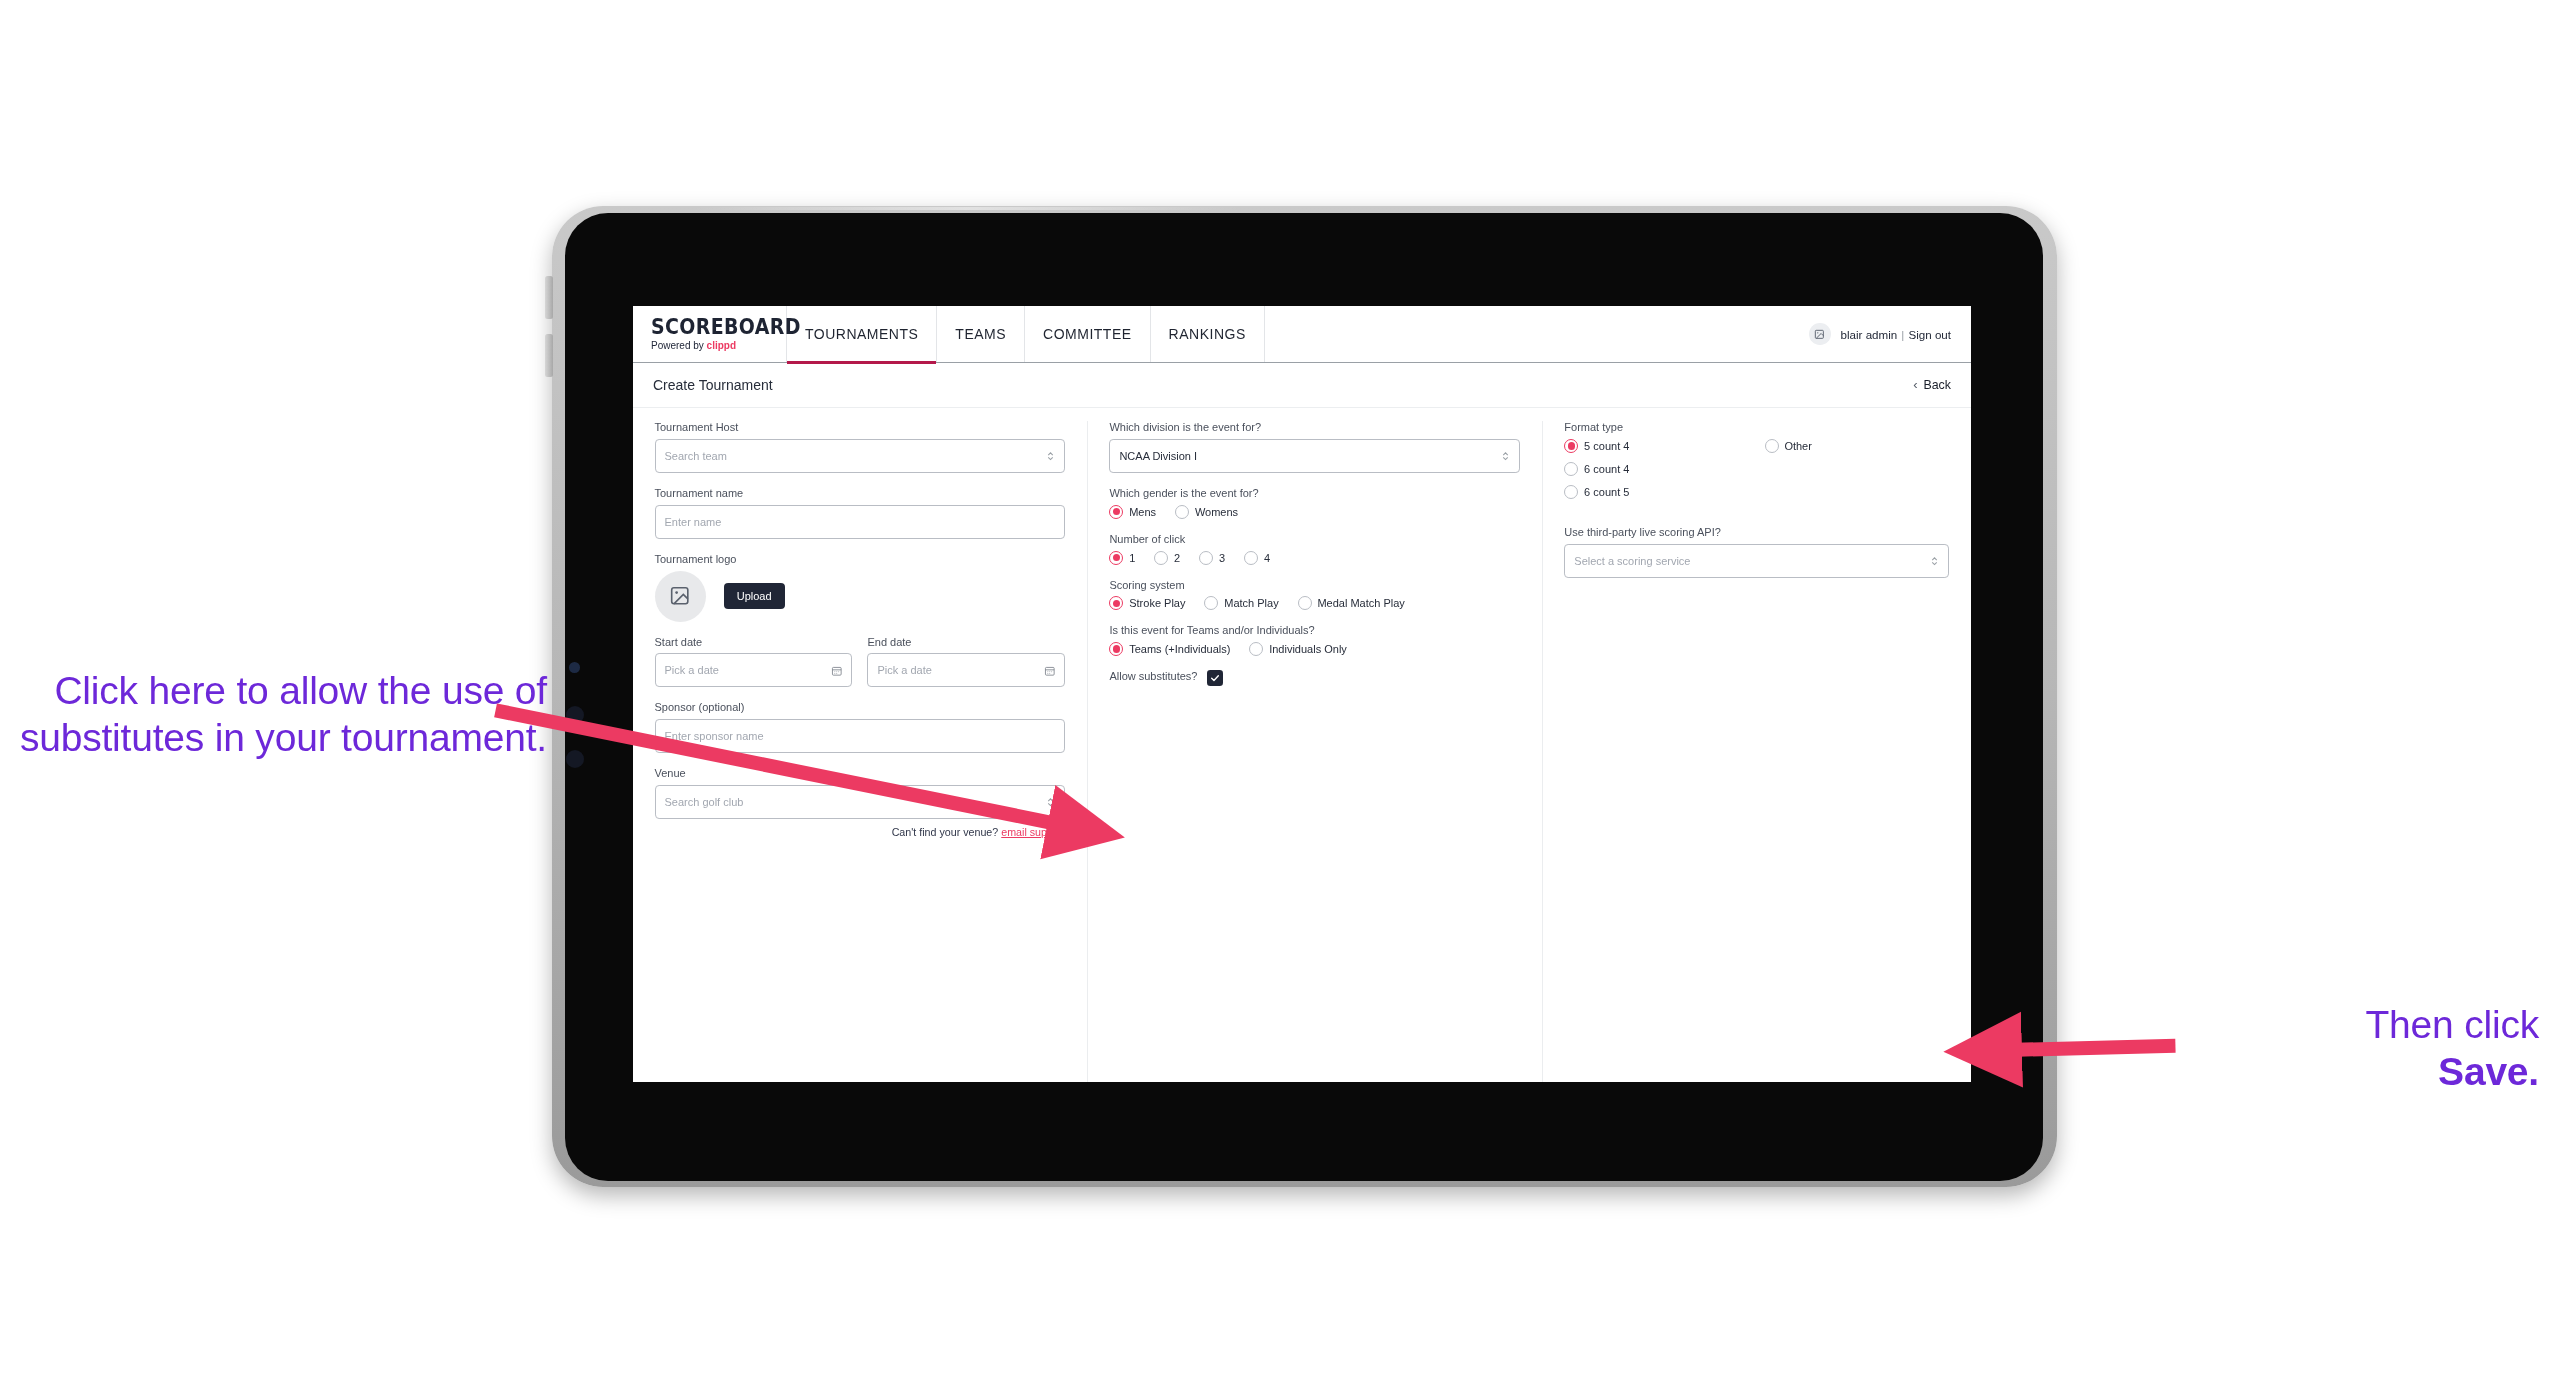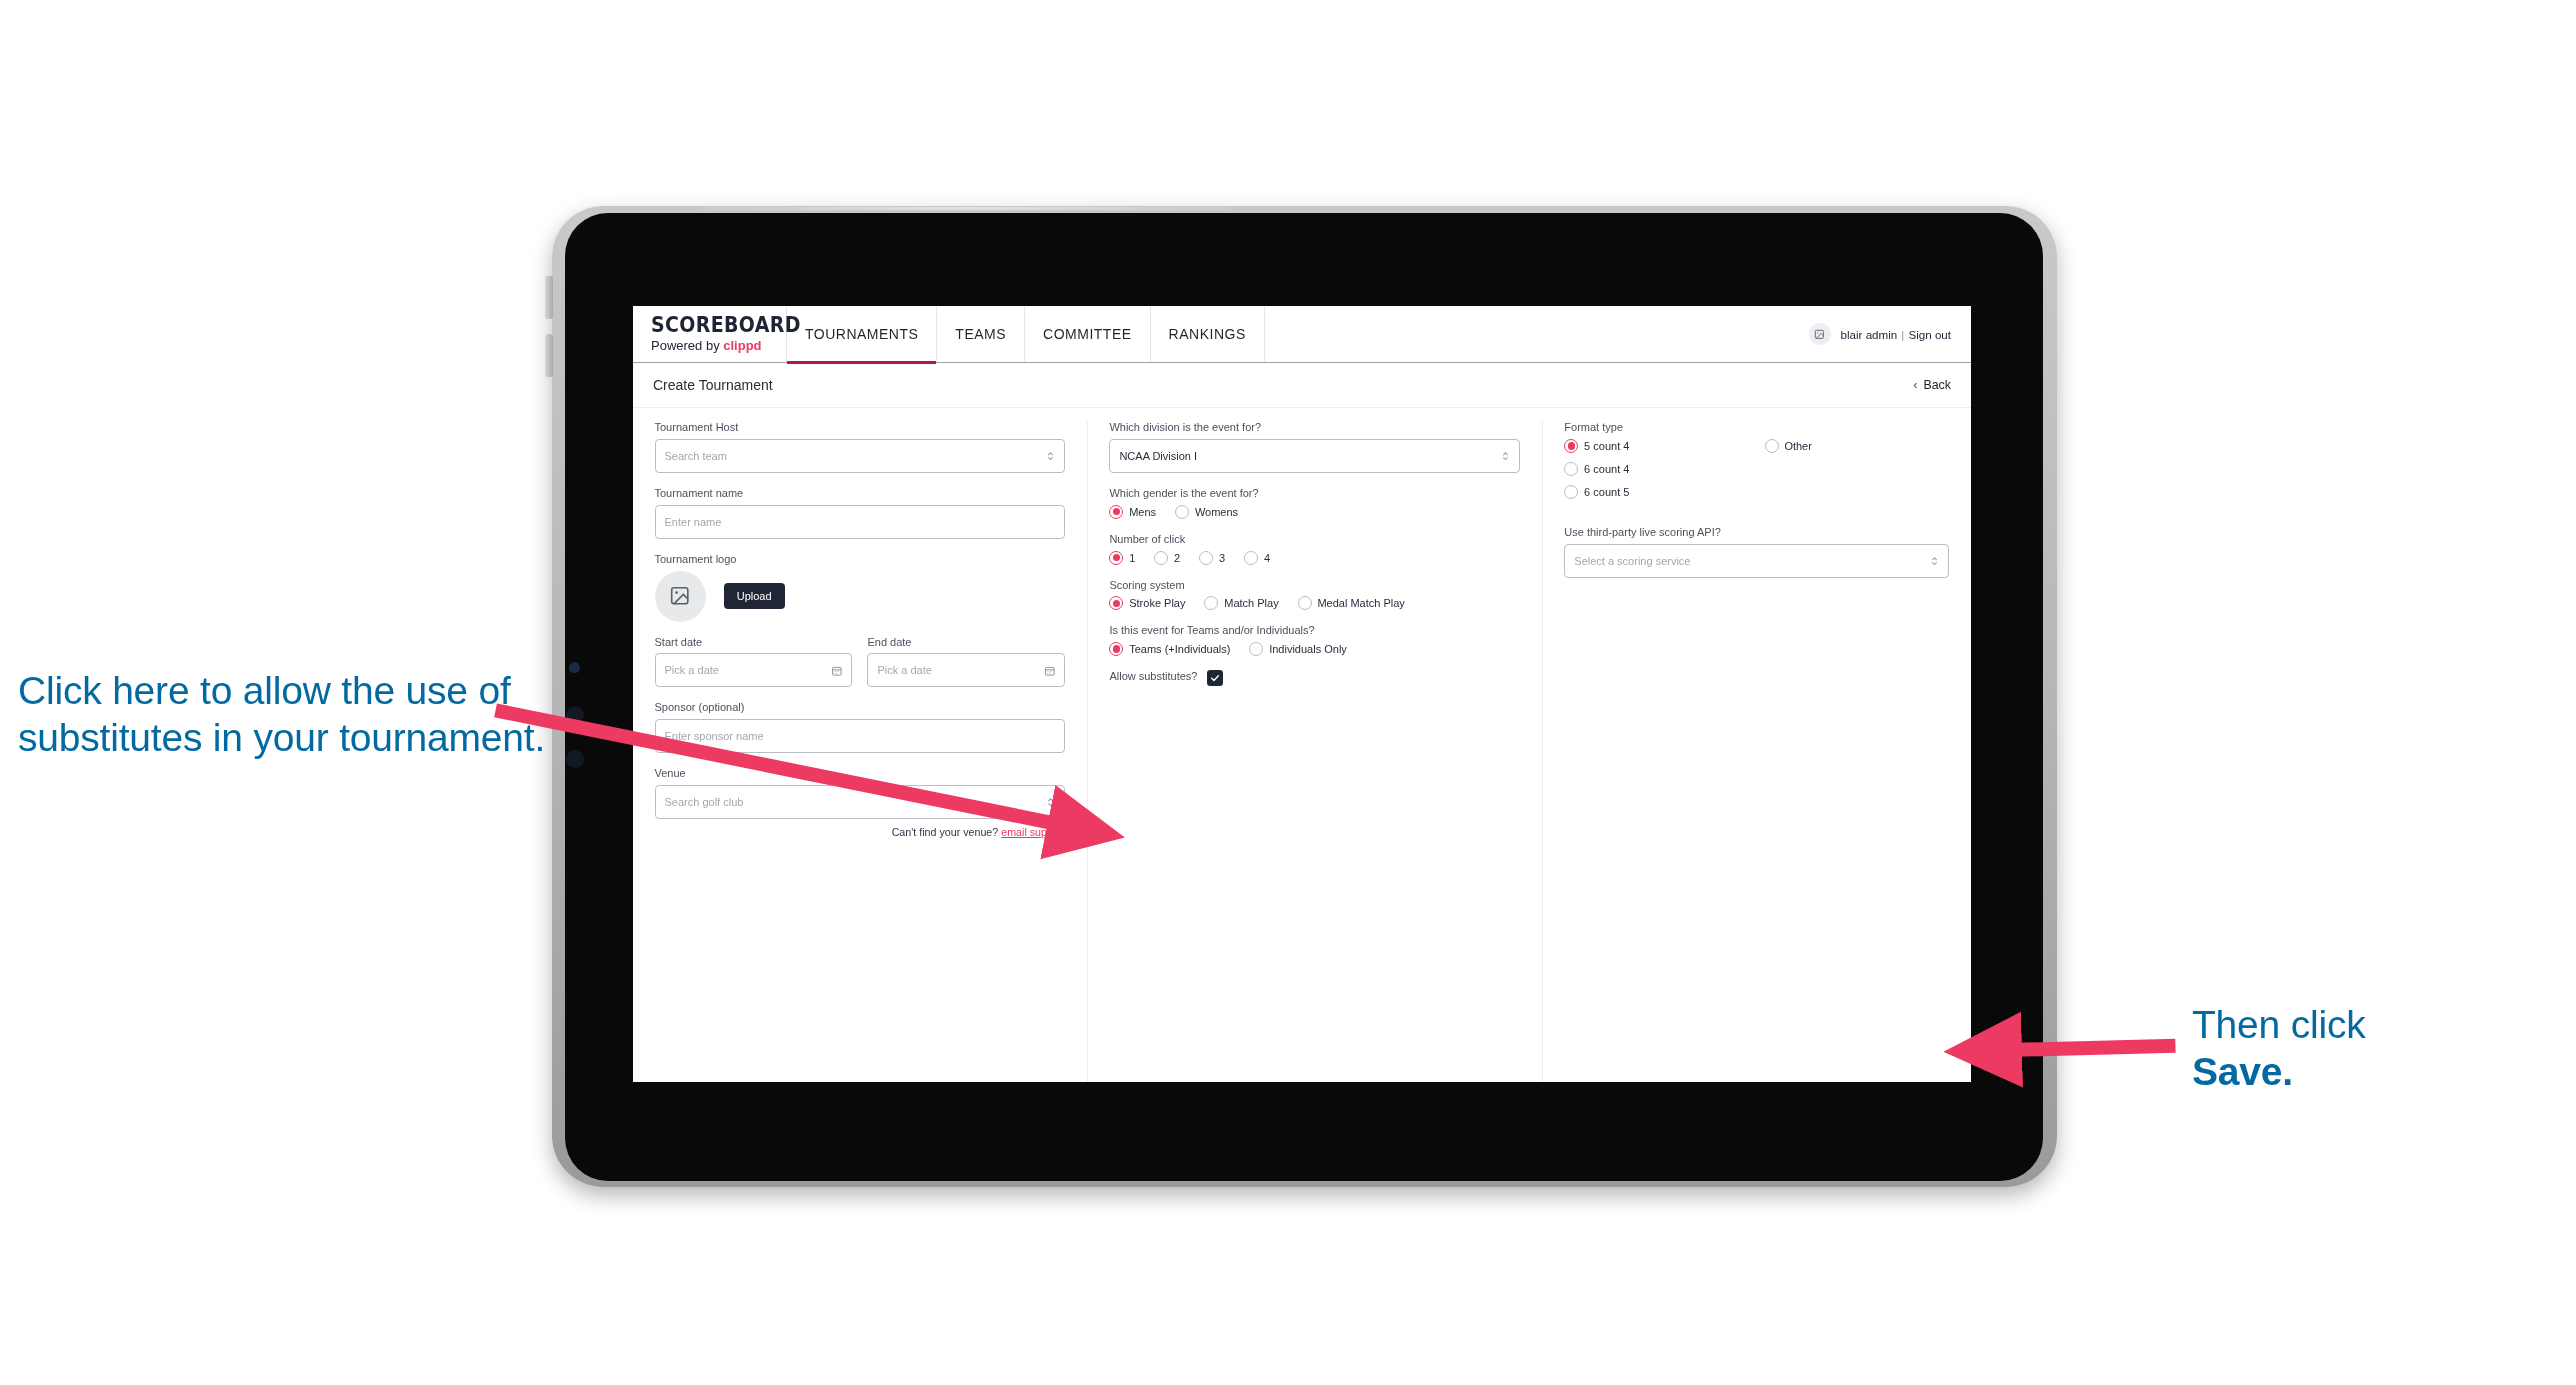--- a/index.html
+++ b/index.html
@@ -93,21 +93,21 @@
     font-family: "DejaVu Sans", sans-serif;
     font-weight: bold;
     font-size: 20.6px;
     letter-spacing: 0.4px;
     color: #1e2433;
     line-height: 1;
     transform: scaleX(0.92);
     transform-origin: left center;
   }
   #brand-sub {
-    font-size: 13px;
+    font-size: 10px;
     color: #22283a;
     margin-top: 3.3px;
     white-space: nowrap;
   }
   #brand-sub .clippd { color: #ec3a62; font-weight: bold; }
 
   .nav-tab {
     display: flex;
     align-items: center;
     padding: 0 18px;
@@ -296,24 +296,25 @@
     color: #fff;
     font-size: 11.6px;
     padding: 6.6px 15.7px;
     border-radius: 4.1px;
     cursor: pointer;
   }
 
   
   .annot {
     position: absolute;
-    color: #0369a1;
+    color: #6d28d9;
     font-size: 39px;
     line-height: 1.21;
     letter-spacing: -0.2px;
+    text-align: right;
   }
   #annot-left { left: 18px; top: 667px; width: 529px; }
   #annot-right { left: 2192px; top: 1001px; width: 347px; }
   #annot-right .bold { font-weight: bold; }
 
   #arrow-layer {
     position: absolute;
     left: 0; top: 0;
     width: 2576px; height: 1386px;
     pointer-events: none;

